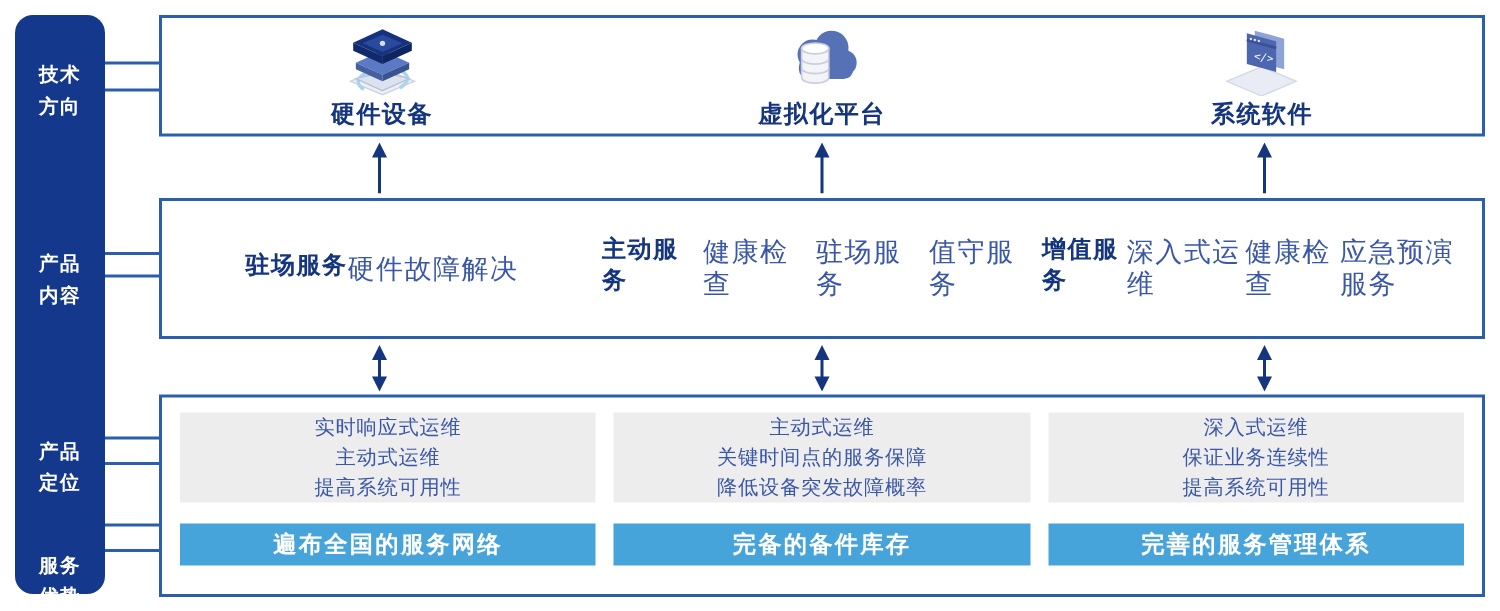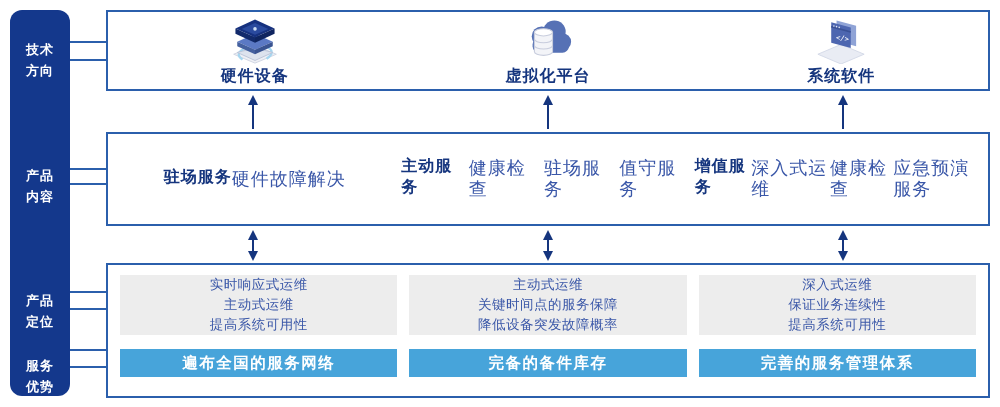--- a/index.html
+++ b/index.html
@@ -51,21 +51,21 @@
       <div>方向</div>
     </div>
     <div class="side-label" style="top:155px">
       <div>产品</div>
       <div>内容</div>
     </div>
     <div class="side-label" style="top:280px">
       <div>产品</div>
       <div>定位</div>
     </div>
-    <div class="side-label" style="top:345px">
+    <div class="side-label" style="top:356px">
       <div>服务</div>
       <div>优势</div>
     </div>
   </div>
 
   <div class="connector" style="top:41px"></div>
   <div class="connector" style="top:59px"></div>
   <div class="connector" style="top:168px"></div>
   <div class="connector" style="top:183px"></div>
   <div class="connector" style="top:291px"></div>

